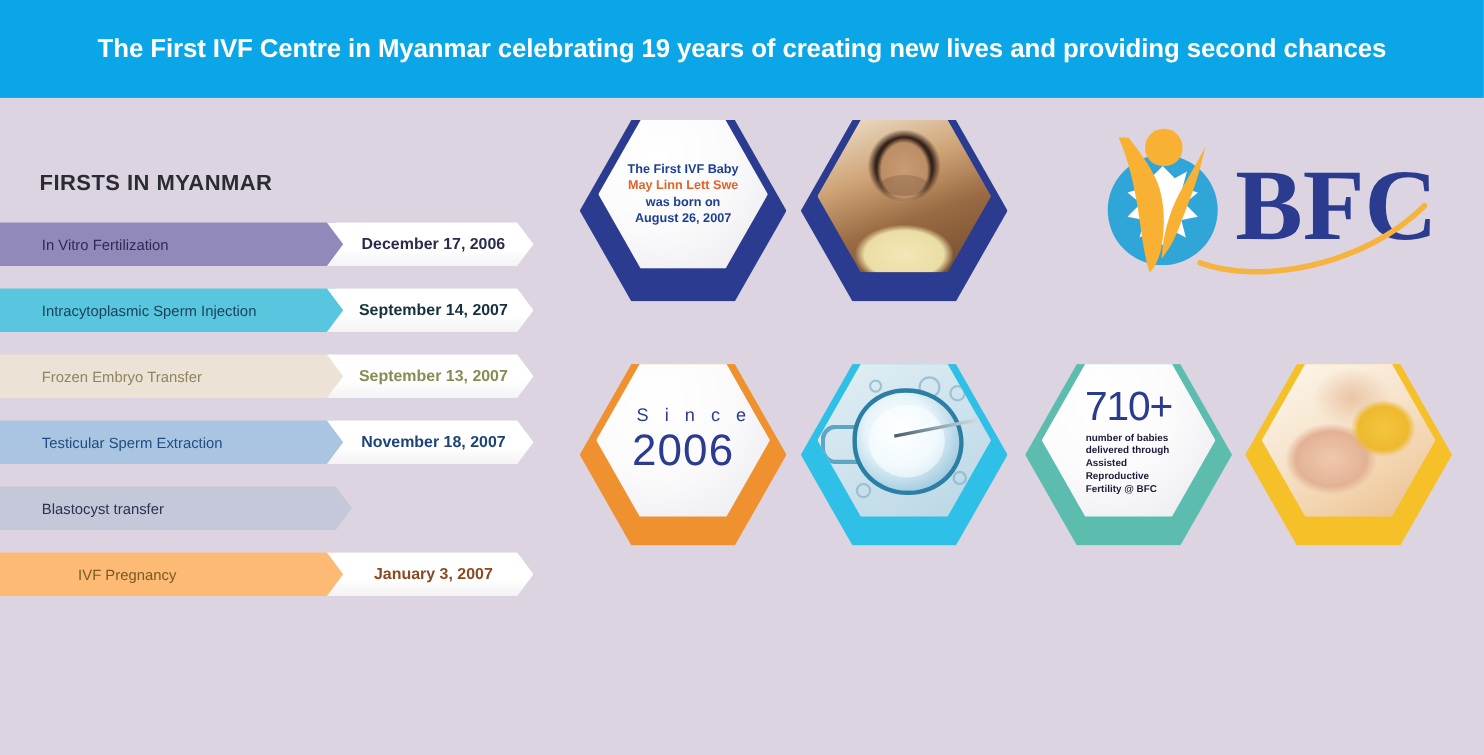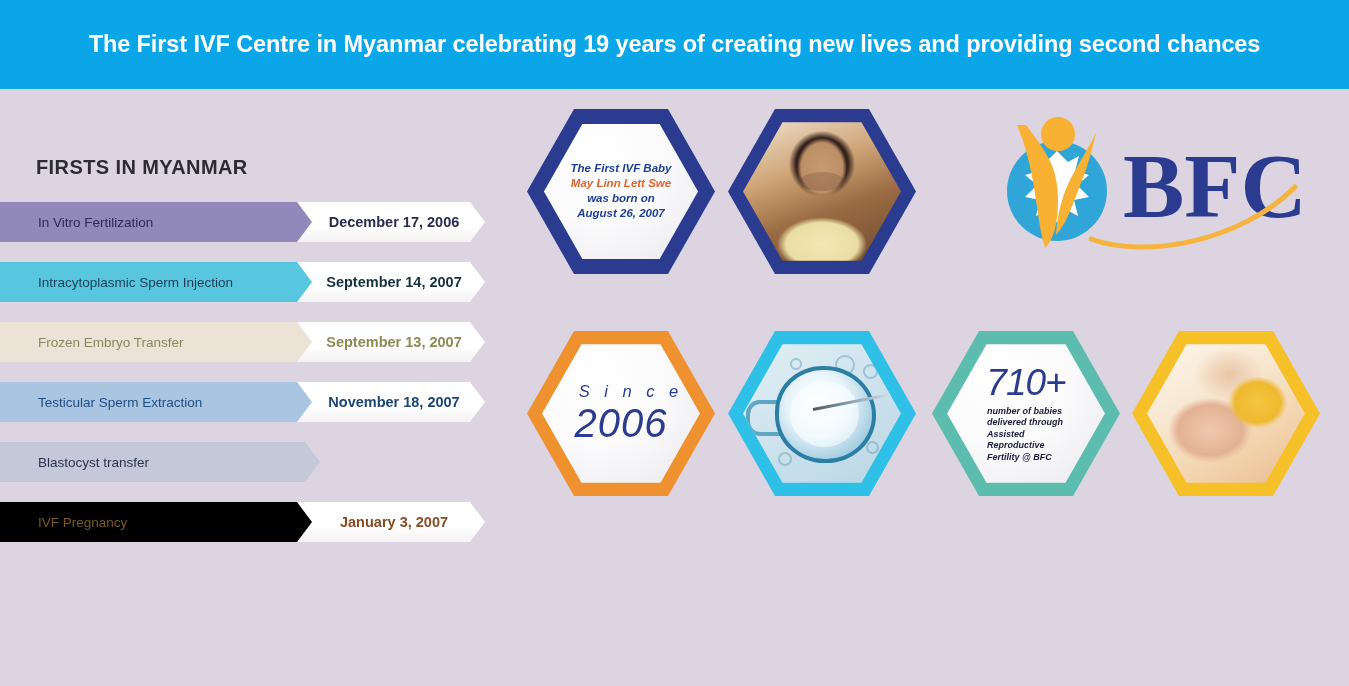--- a/index.html
+++ b/index.html
@@ -103,23 +103,21 @@
     left: 500px; top: 89px;
     width: 849px;
     height: 597px;
   }
 
   .hex-outer {
     position: absolute;
     -webkit-clip-path: polygon(25% 0%, 75% 0%, 100% 50%, 75% 100%, 25% 100%, 0% 50%);
     clip-path: polygon(25% 0%, 75% 0%, 100% 50%, 75% 100%, 25% 100%, 0% 50%);
     display: flex;
-    align-items: center;
     justify-content: center;
-    font-style: italic;
   }
   .hex-inner {
     width: 84%;
     height: 84%;
     -webkit-clip-path: polygon(25% 0%, 75% 0%, 100% 50%, 75% 100%, 25% 100%, 0% 50%);
     clip-path: polygon(25% 0%, 75% 0%, 100% 50%, 75% 100%, 25% 100%, 0% 50%);
     display: flex;
     flex-direction: column;
     align-items: center;
     justify-content: center;
@@ -300,21 +298,21 @@
       </div>
     </div>
 
     <div class="first-row">
       <div class="row-bar" style="background: rgb(196, 200, 216);">
         <span class="row-label" style="color: rgb(42, 51, 82);">Blastocyst transfer</span>
       </div>
     </div>
 
     <div class="first-row">
-      <div class="row-bar" style="background: #000000;">
+      <div class="row-bar" style="background: #fdba74; padding-left: 33px;">
         <span class="row-label" style="color: rgb(122, 90, 32);">IVF Pregnancy</span>
       </div>
       <div class="row-date-badge">
         <span class="row-date" style="color: rgb(138, 74, 34);">January 3, 2007</span>
       </div>
     </div>
 
   </div>
 </div>
 

